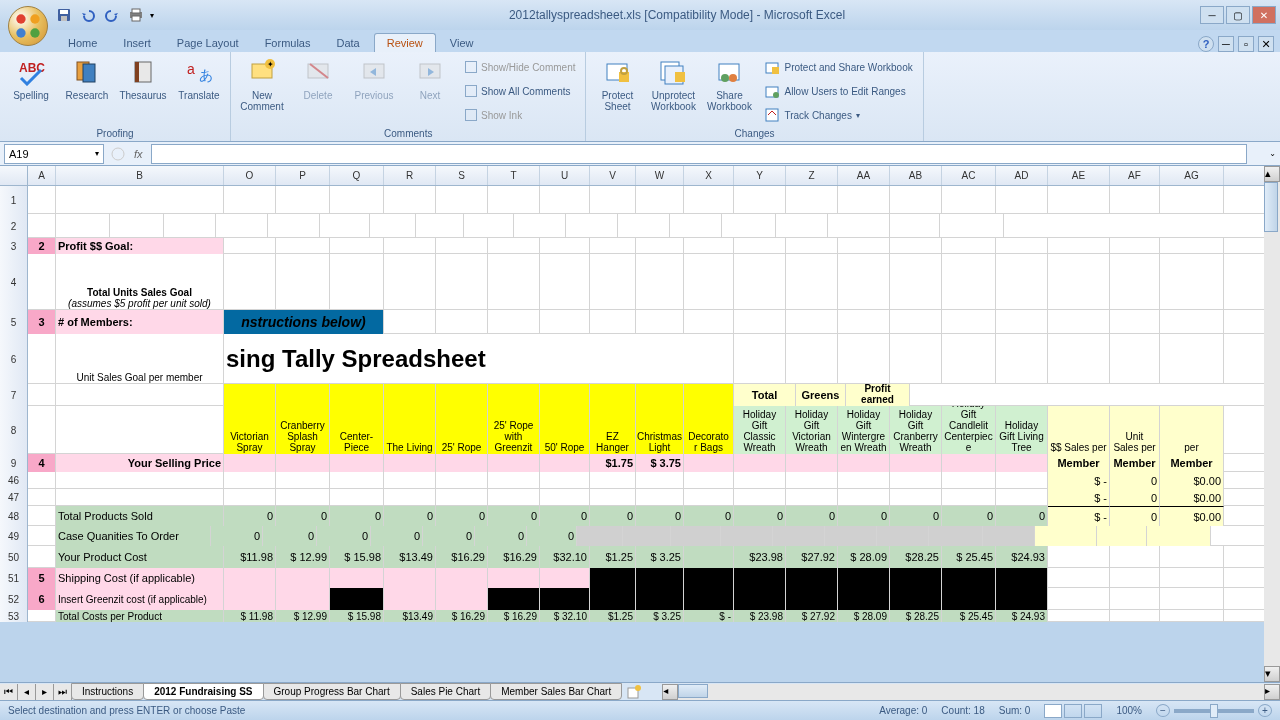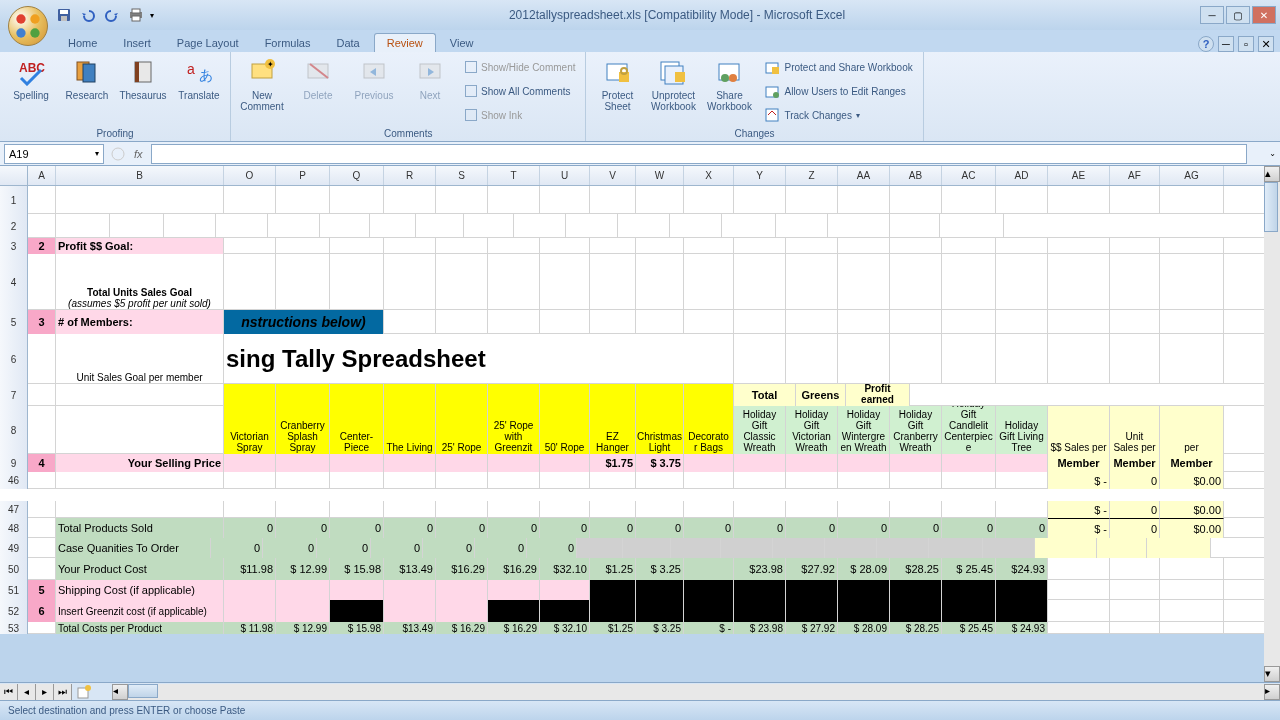--- a/index.html
+++ b/index.html
@@ -551,21 +551,21 @@
         <div class="cell" style="width: 52px; height: 17px;"></div>
         <div class="cell" style="width: 52px; height: 17px;"></div>
         <div class="cell" style="width: 52px; height: 17px;"></div>
         <div class="cell" style="width: 52px; height: 17px;"></div>
         <div class="cell" style="width: 54px; height: 17px;"></div>
         <div class="cell" style="width: 52px; height: 17px;"></div>
         <div class="cell" style="width: 62px; height: 17px; background: rgb(255, 255, 204); justify-content: flex-end;">$        -</div>
         <div class="cell" style="width: 50px; height: 17px; background: rgb(255, 255, 204); justify-content: flex-end;">0</div>
         <div class="cell" style="width: 64px; height: 17px; background: rgb(255, 255, 204); justify-content: flex-end;">$0.00</div>
       </div>
-      <div class="row" style="height: 17px; margin-top: 12px;">
+      <div class="row" style="height: 17px;">
         <div class="row-h" style="height: 17px;">47</div>
         <div class="cell" style="width: 28px; height: 17px;"></div>
         <div class="cell" style="width: 168px; height: 17px;"></div>
         <div class="cell" style="width: 52px; height: 17px;"></div>
         <div class="cell" style="width: 54px; height: 17px;"></div>
         <div class="cell" style="width: 54px; height: 17px;"></div>
         <div class="cell" style="width: 52px; height: 17px;"></div>
         <div class="cell" style="width: 52px; height: 17px;"></div>
         <div class="cell" style="width: 52px; height: 17px;"></div>
         <div class="cell" style="width: 50px; height: 17px;"></div>
@@ -737,28 +737,53 @@
   <div class="scroll-btn" style="position:absolute;bottom:0;">▾</div>
 </div>
 
 <div class="sheet-tabs">
   <div class="nav-btns">
     <div class="nav-btn">⏮</div>
     <div class="nav-btn">◂</div>
     <div class="nav-btn">▸</div>
     <div class="nav-btn">⏭</div>
   </div>
+  <div id="sheet-tab-holder" style="display:flex;">
+      <div class="sheet-tab">Instructions</div>
+      <div class="sheet-tab active">2012 Fundraising SS</div>
+      <div class="sheet-tab">Group Progress Bar Chart</div>
+      <div class="sheet-tab">Sales Pie Chart</div>
+      <div class="sheet-tab">Member Sales Bar Chart</div>
+    </div>
   <svg width="16" height="16" style="margin-left:4px;">
       <rect x="2" y="4" width="10" height="10" fill="#fff" stroke="#999"></rect>
       <circle cx="12" cy="4" r="3" fill="#f0c040"></circle>
     </svg>
   <div class="hscroll">
     <div class="scroll-btn">◂</div>
     <div class="scroll-track">
         <div class="scroll-thumb" style="left:0;width:30px;"></div>
       </div>
     <div class="scroll-btn">▸</div>
   </div>
 </div>
 
 <div class="status-bar">
   <span>Select destination and press ENTER or choose Paste</span>
+  <div class="status-right">
+    <span>Average: 0</span>
+    <span>Count: 18</span>
+    <span>Sum: 0</span>
+    <div style="display:flex;gap:2px;">
+      <div style="width:18px;height:14px;border:1px solid #8aa8c8;background:#fff;"></div>
+      <div style="width:18px;height:14px;border:1px solid #8aa8c8;"></div>
+      <div style="width:18px;height:14px;border:1px solid #8aa8c8;"></div>
+    </div>
+    <span>100%</span>
+    <div class="zoom">
+      <span style="border:1px solid #8aa8c8;width:14px;text-align:center;border-radius:50%;">−</span>
+      <div class="zoom-slider">
+          <div class="zoom-thumb"></div>
+        </div>
+      <span style="border:1px solid #8aa8c8;width:14px;text-align:center;border-radius:50%;">+</span>
+    </div>
+  </div>
 </div>
 
 </body></html>

